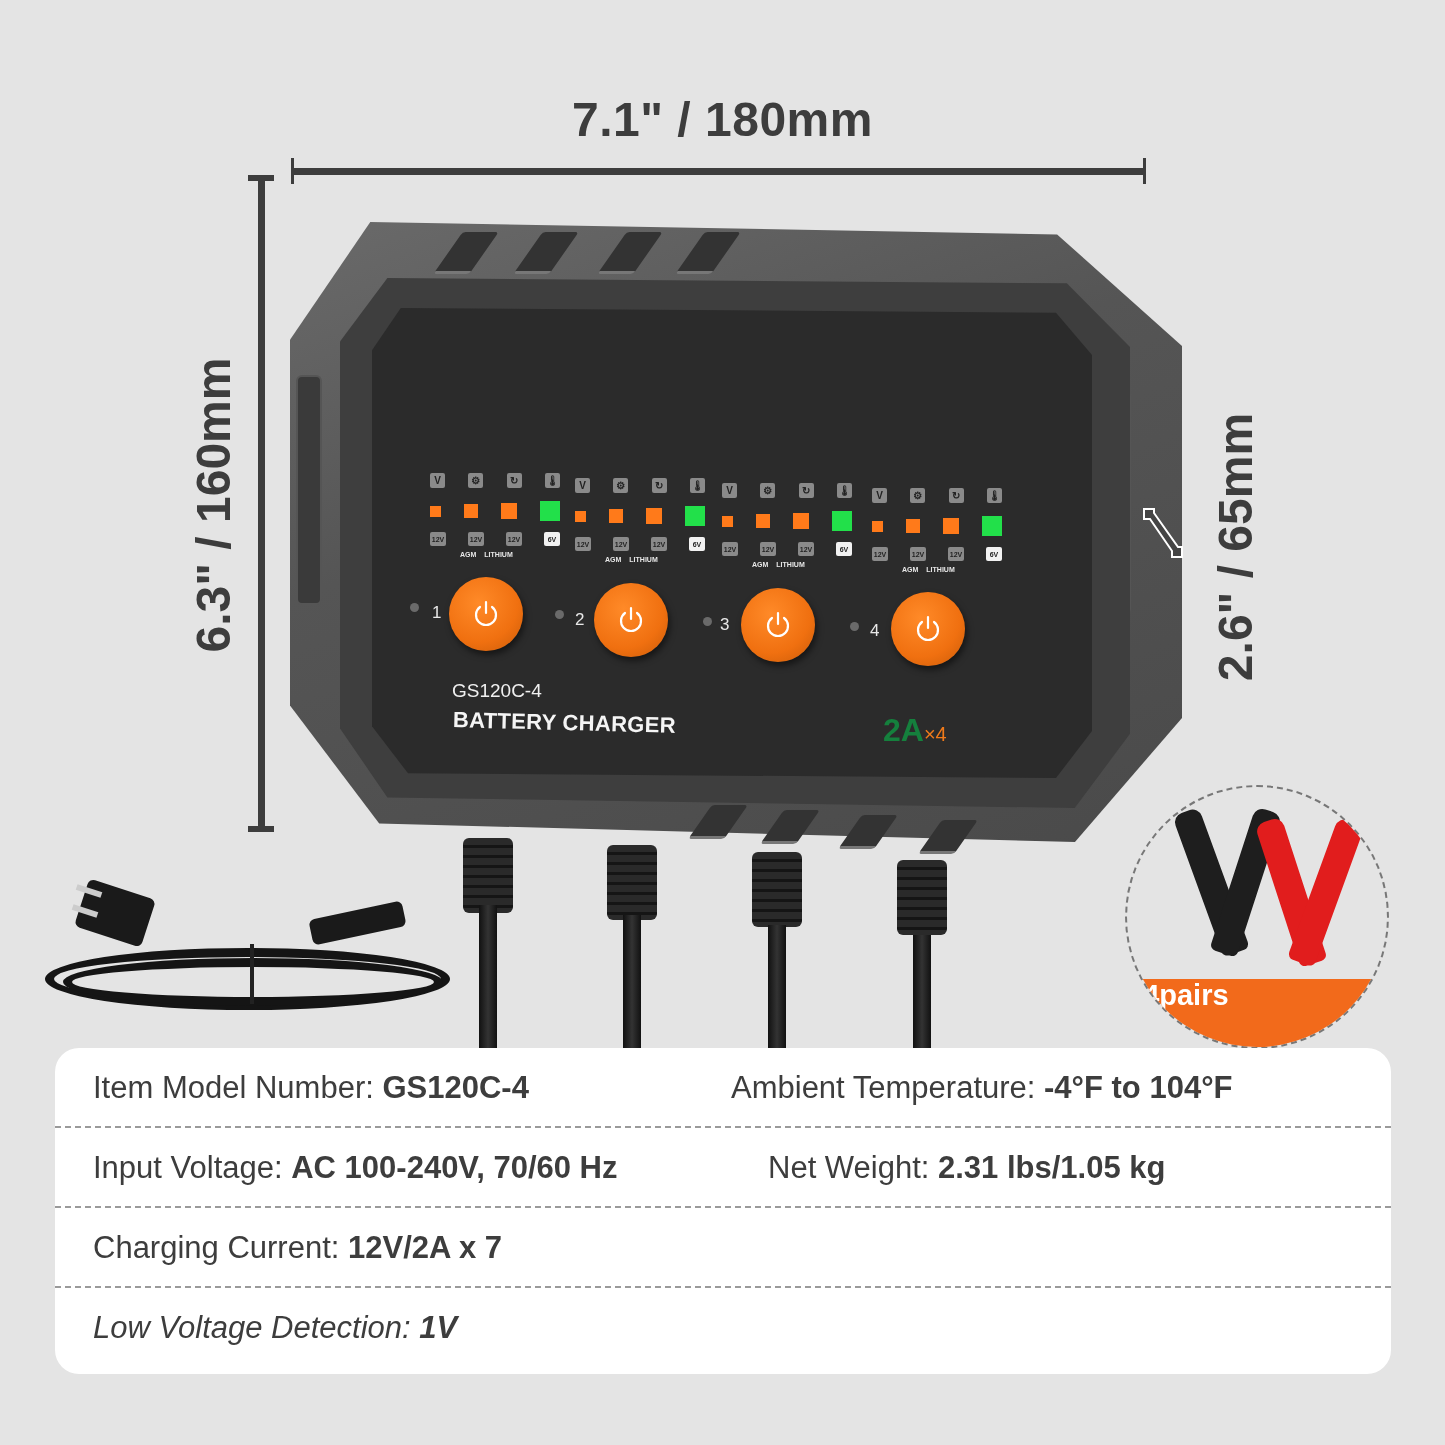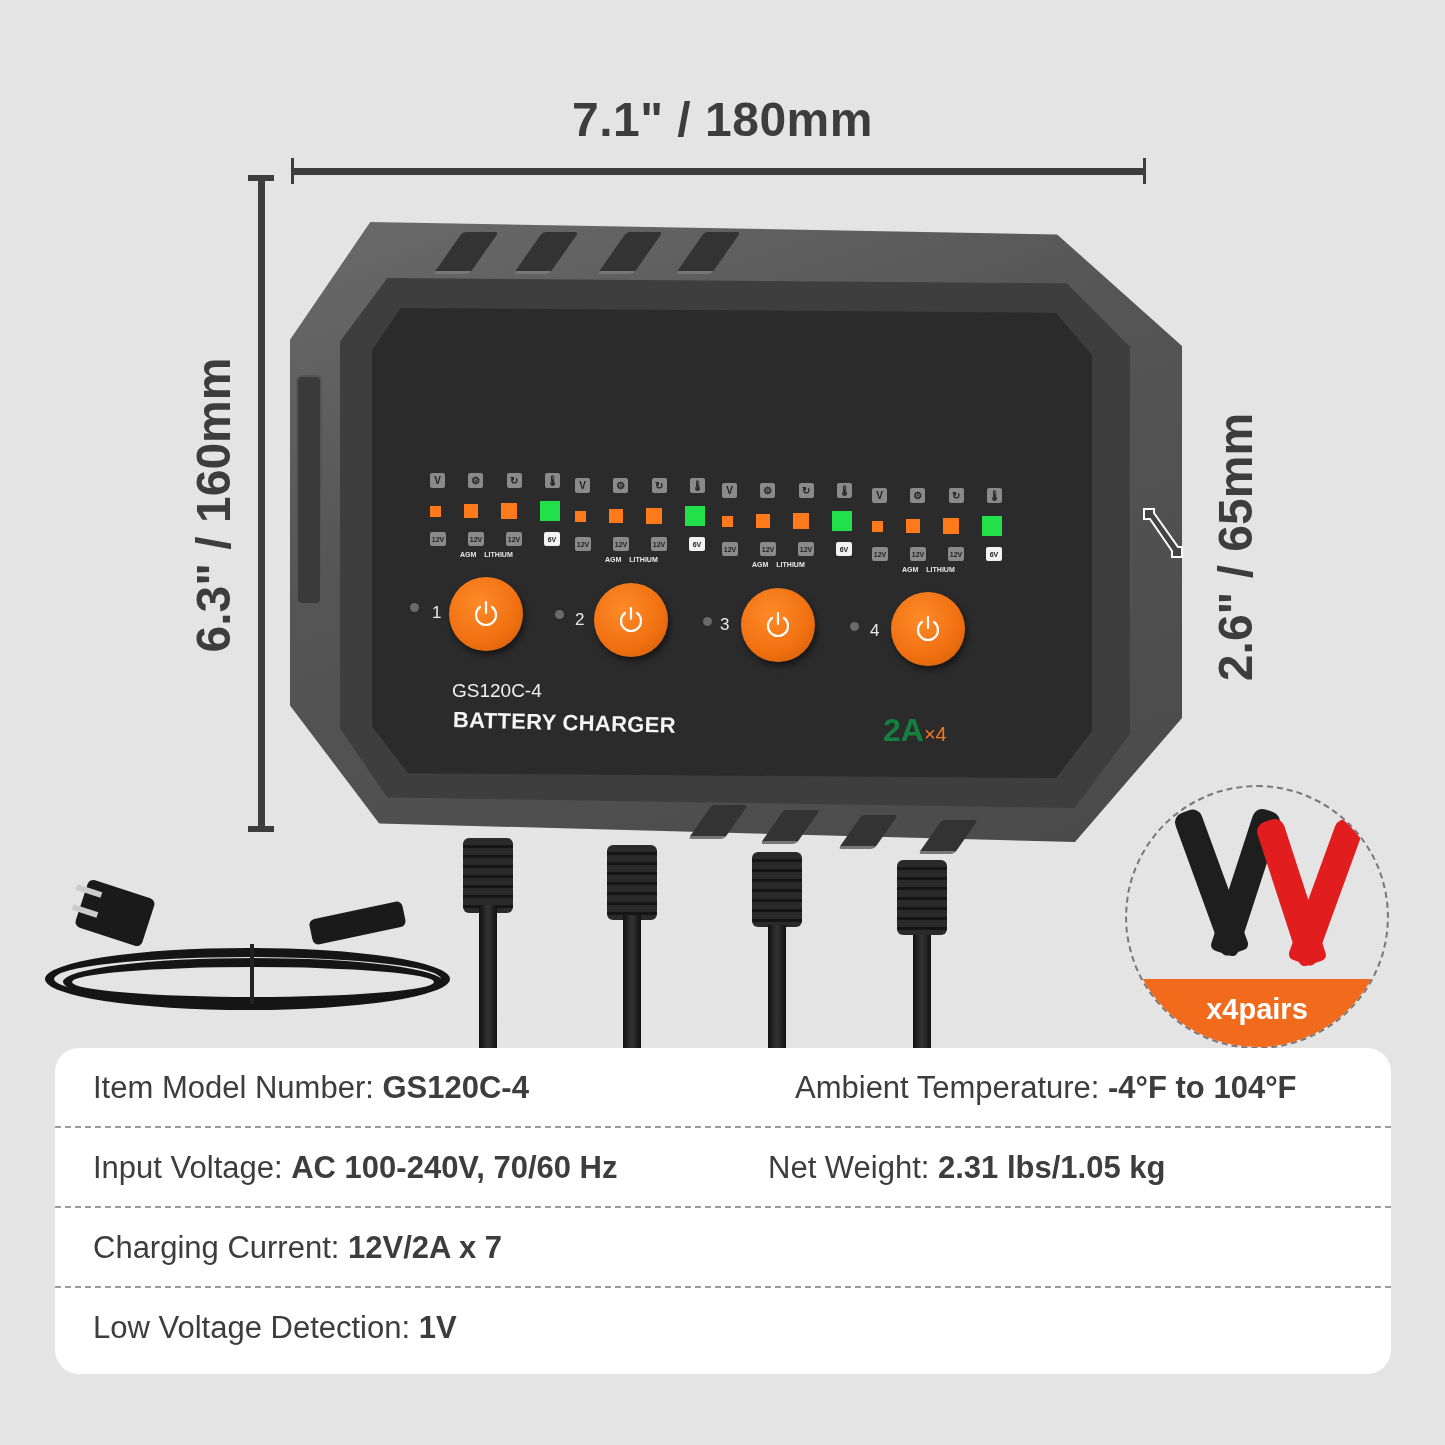--- a/index.html
+++ b/index.html
@@ -101,21 +101,21 @@
   .cord-coil { border: 9px solid #151515; border-radius: 50%; }
 
   
   .clamp-circle {
     left: 1125px; top: 785px; width: 264px; height: 264px; border-radius: 50%;
     border: 2px dashed #777; overflow: hidden;
   }
   .pairs-banner {
     position: absolute; left: 0; bottom: 0; width: 100%; height: 68px;
     background: #f26a1b; color: #fff; font-size: 29px; font-weight: bold;
-    text-align: center; padding-top: 14px;
+    padding-top: 0;
   }
   .clamp { position: absolute; width: 28px; height: 150px; border-radius: 10px 10px 6px 6px; }
 
   
   .spec-card {
     left: 55px; top: 1048px; width: 1336px; height: 326px;
     background: #fff; border-radius: 24px;
   }
   .spec-row { position: absolute; left: 0; width: 100%; height: 80px; }
   .spec-row.divider { border-bottom: 2px dashed #9a9a9a; }
@@ -319,25 +319,25 @@
   <div class="clamp" style="left:70px; top:20px; background:#1e1e1e; transform:rotate(-20deg);"></div>
   <div class="clamp" style="left:105px; top:20px; background:#1e1e1e; transform:rotate(18deg);"></div>
   <div class="clamp" style="left:150px; top:30px; background:#e11d1d; transform:rotate(-18deg);"></div>
   <div class="clamp" style="left:185px; top:30px; background:#e11d1d; transform:rotate(20deg);"></div>
   <div class="pairs-banner">x4pairs</div>
 </div>
 
 <div class="abs spec-card">
   <div class="spec-row divider" style="top:0;">
     <div class="spec-cell" style="left:38px;"><span>Item Model Number: </span><span class="val">GS120C-4</span></div>
-    <div class="spec-cell" style="left:740px;"><span>Ambient Temperature: </span><span class="val">-4°F to 104°F</span></div>
+    <div class="spec-cell" style="left:676px;"><span>Ambient Temperature: </span><span class="val">-4°F to 104°F</span></div>
   </div>
   <div class="spec-row divider" style="top:80px;">
     <div class="spec-cell" style="left:38px;"><span>Input Voltage: </span><span class="val">AC 100-240V, 70/60 Hz</span></div>
     <div class="spec-cell" style="left:713px;"><span>Net Weight: </span><span class="val">2.31 lbs/1.05 kg</span></div>
   </div>
   <div class="spec-row divider" style="top:160px;">
     <div class="spec-cell" style="left:38px;"><span>Charging Current: </span><span class="val">12V/2A x 7</span></div>
   </div>
-  <div class="spec-row" style="top:240px;">
+  <div class="spec-row" style="top:240px;font-style:italic;">
     <div class="spec-cell" style="left:38px;"><span>Low Voltage Detection: </span><span class="val">1V</span></div>
   </div>
 </div>
 
 </body></html>

